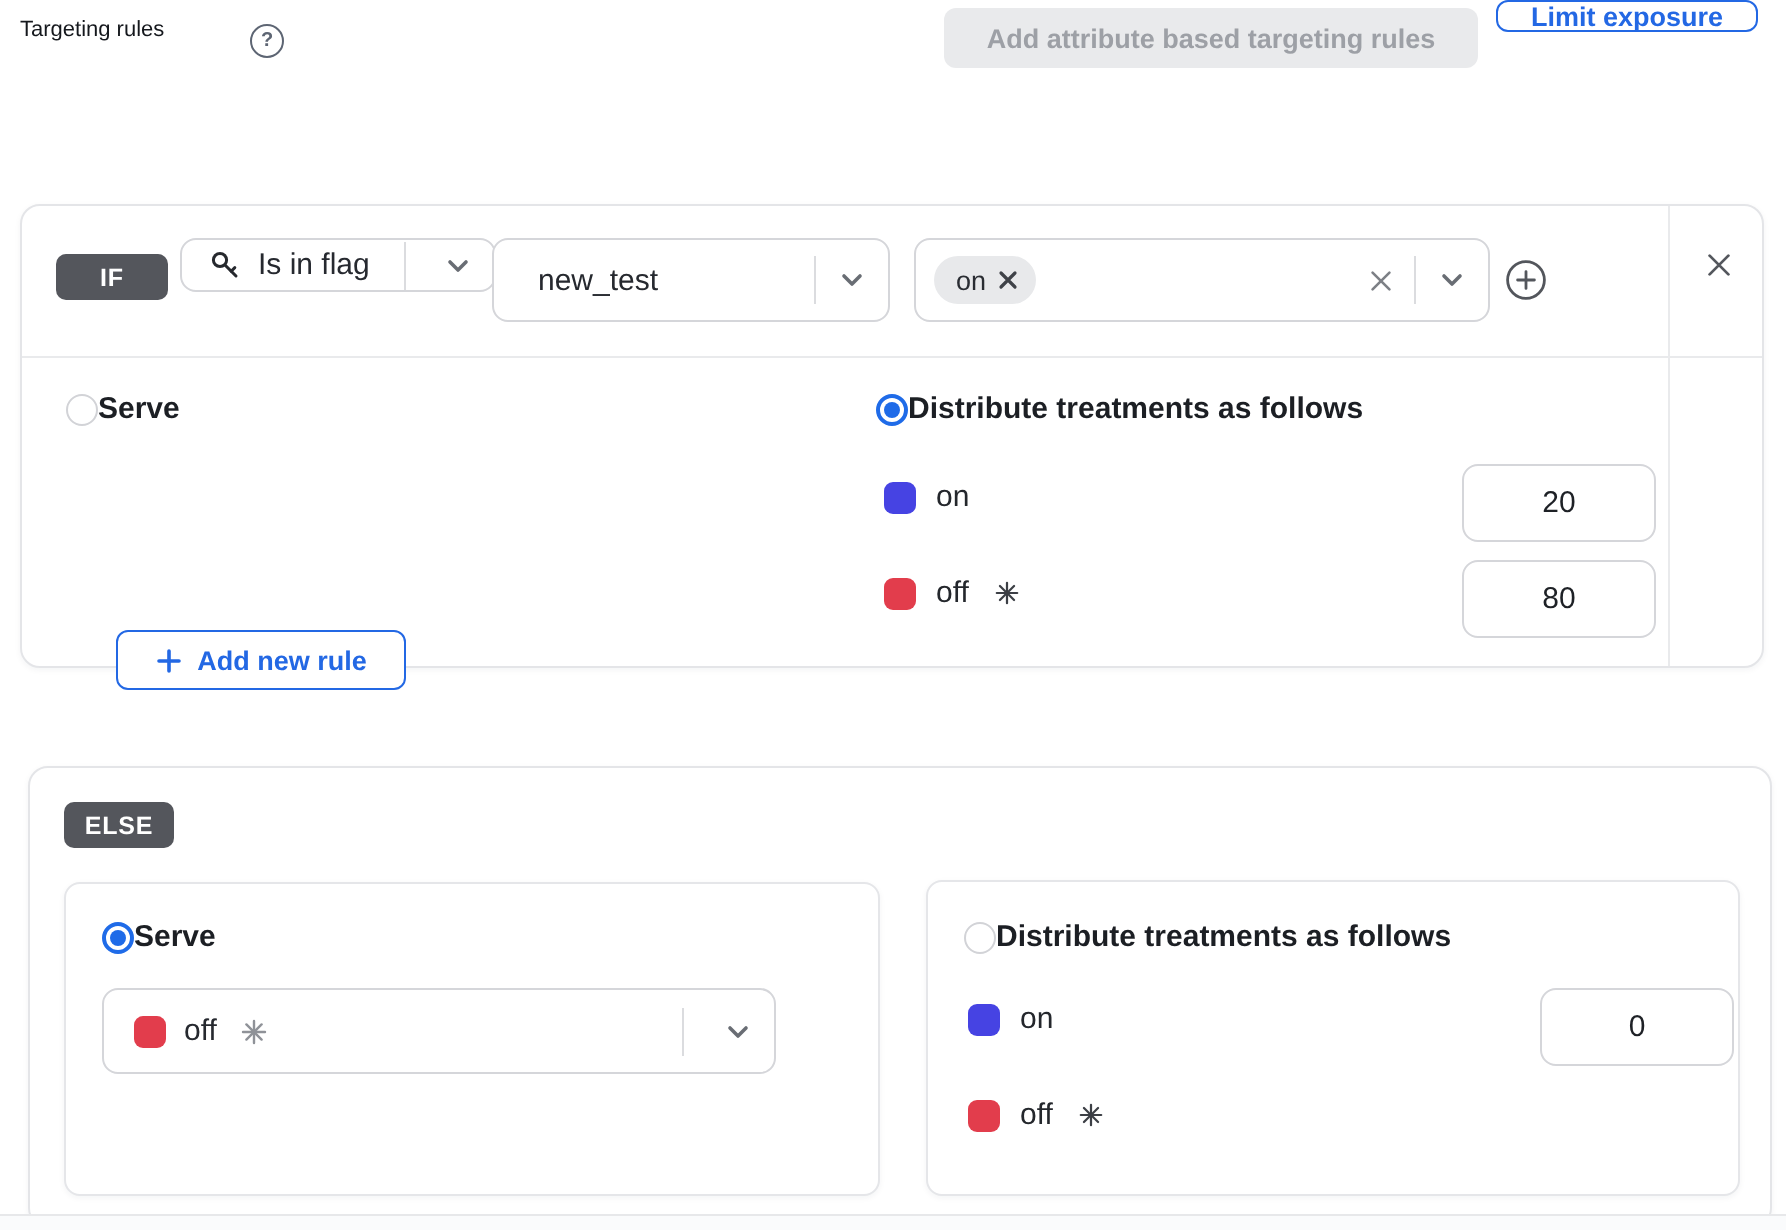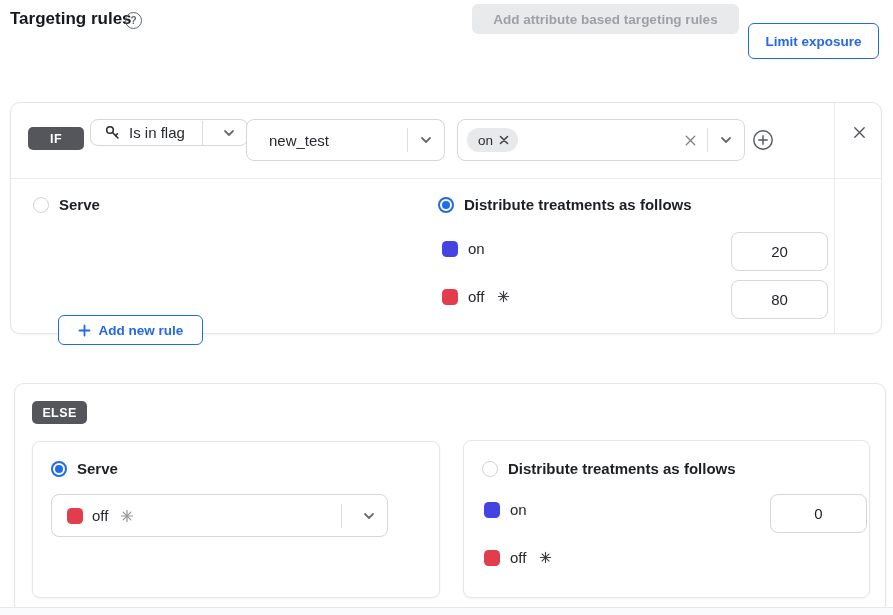--- a/index.html
+++ b/index.html
@@ -1,27 +1,27 @@
 <!DOCTYPE html>
 <html><head>
 <meta charset="utf-8">
 <style>
   html,body{margin:0;padding:0;background:#fff;}
   #app{position:relative;width:893px;height:615px;background:#fff;overflow:hidden;
        font-family:"Liberation Sans",sans-serif;color:#1e2126;}
   .abs{position:absolute;}
 
   
-  .page-title{left:10px;top:9px;font-size:17px;font-weight:700;color:#15181d;}
+  .page-title{left:10px;top:9px;font-size:11px;font-weight:400;color:#15181d;}
   .help-icon{left:125px;top:12px;width:15px;height:15px;border:1.3px solid #5d6573;border-radius:50%;
              color:#5d6573;font-size:10px;font-weight:700;display:flex;align-items:center;justify-content:center;cursor:pointer;}
   .btn{display:flex;align-items:center;justify-content:center;border-radius:6px;font-size:13.5px;font-weight:600;cursor:pointer;box-sizing:border-box;}
   .btn-disabled{left:472px;top:4px;width:267px;height:30px;background:#e9eaec;color:#9da0a6;border:none;}
   .btn-outline{background:#fff;border:1px solid #2368e4;color:#2368e4;}
-  .btn-limit{left:748px;top:23px;width:131px;height:36px;}
+  .btn-limit{left:748px;top:0;width:131px;height:16px;}
 
   
   .card{background:#fff;border:1px solid #e4e5e8;border-radius:10px;box-shadow:0 1px 3px rgba(25,30,50,.05);}
   .if-card{left:10px;top:58px;width:870px;height:230px;margin-top:44px;}
   .if-header-line{left:0;right:0;top:75px;border-top:1px solid #e9eaec;}
   .vdiv{left:823px;top:0;bottom:0;border-left:1px solid #e9eaec;}
 
   .badge{background:#54565c;color:#fff;border-radius:5px;font-size:12.5px;font-weight:700;
          display:flex;align-items:center;justify-content:center;letter-spacing:.4px;}
   .if-badge{left:17px;top:24px;width:56px;height:23px;}
@@ -38,21 +38,21 @@
   .pill{display:flex;align-items:center;gap:6px;background:#e8e9eb;border-radius:12px;height:24px;
         padding:0 9px 0 11px;font-size:13.5px;color:#2a2d33;}
   .ms-clear{margin-left:auto;width:26px;display:flex;justify-content:center;cursor:pointer;}
   .plus-btn{left:741px;top:26px;width:22px;height:22px;cursor:pointer;}
   .close-btn{left:839px;top:20px;width:18px;height:18px;display:flex;align-items:center;justify-content:center;cursor:pointer;}
 
   
   .radio{width:16px;height:16px;border-radius:50%;border:1.5px solid #d2d3d7;background:#fff;box-sizing:border-box;flex:0 0 auto;cursor:pointer;}
   .radio.checked{border:2px solid #1f6be8;position:relative;}
   .radio.checked::after{content:"";position:absolute;inset:2px;border-radius:50%;background:#1f6be8;}
-  .opt-row{display:flex;align-items:center;gap:10px;font-size:15px;font-weight:600;color:#1c1f24;}
+  .opt-row{display:flex;align-items:center;font-size:15px;font-weight:600;color:#1c1f24;}
 
   .tr-row{display:flex;align-items:center;gap:10px;font-size:15px;color:#24272c;}
   .sq{width:16px;height:16px;border-radius:4.5px;flex:0 0 auto;}
   .star{display:flex;align-items:center;margin-left:3px;}
   .pct-input{position:absolute;width:97px;height:39px;border:1px solid #d5d6da;border-radius:8px;box-sizing:border-box;
              font-family:"Liberation Sans",sans-serif;font-size:15px;color:#1e2126;text-align:center;outline:none;background:#fff;}
 
   .add-rule{left:10px;top:315px;width:145px;height:30px;gap:8px;margin-left:48px;}
   .else-card{left:14px;top:371px;width:870px;height:229px;margin-top:12px;}
   .panel{background:#fff;border:1px solid #e5e6e9;border-radius:8px;box-shadow:0 1px 3px rgba(25,30,50,.05);}

